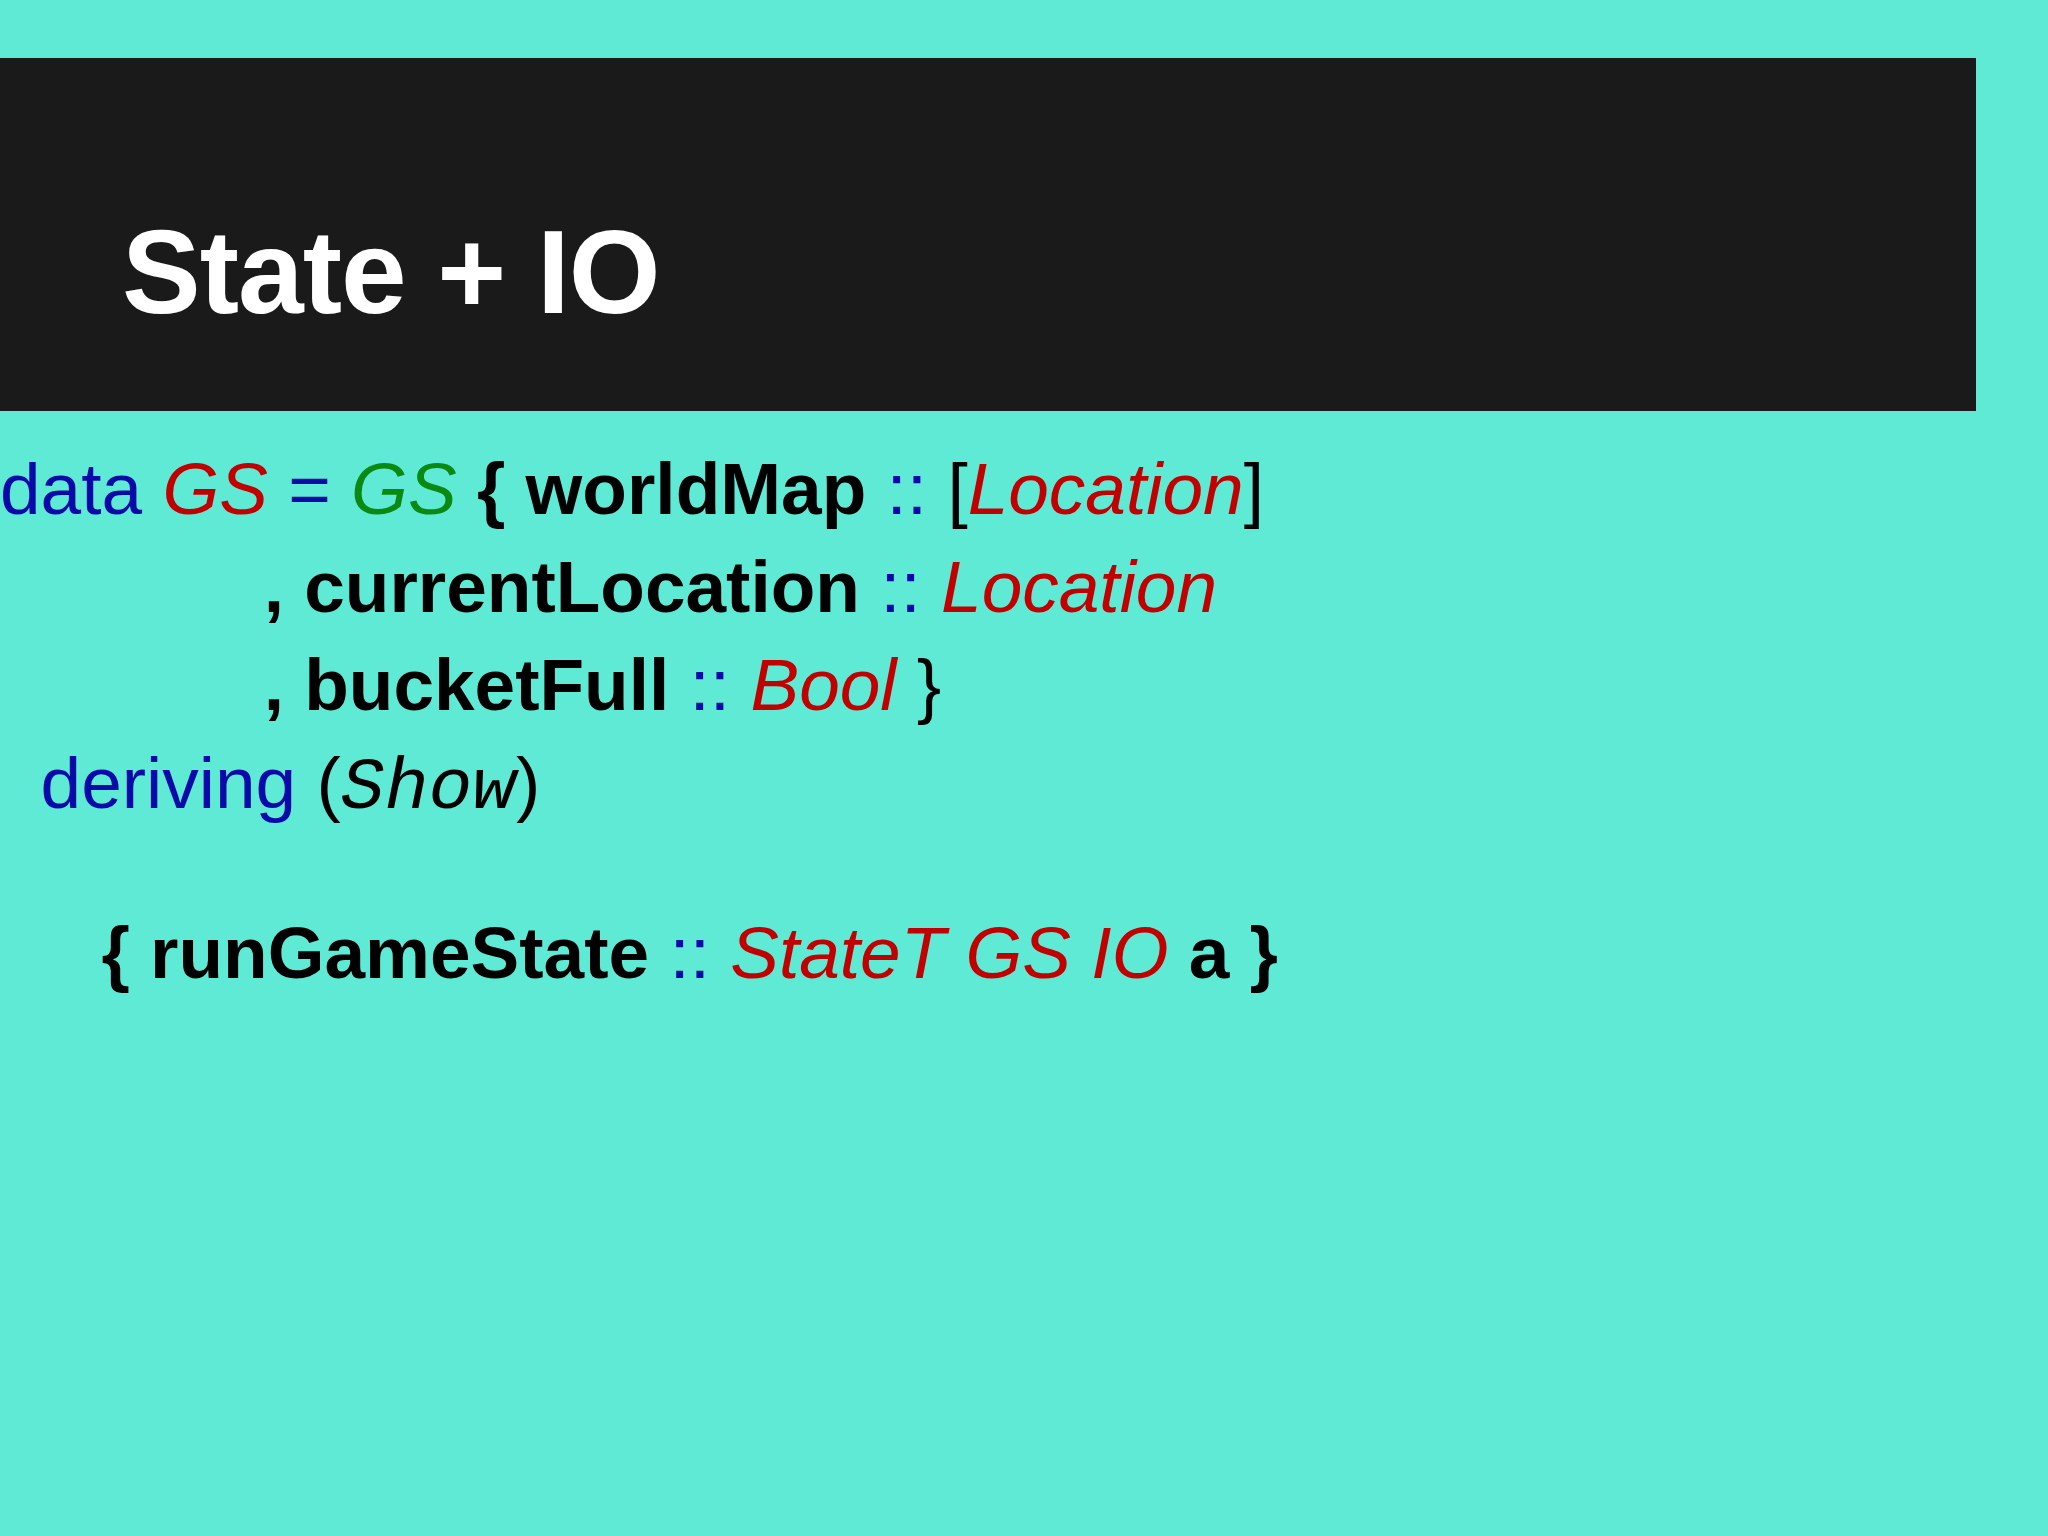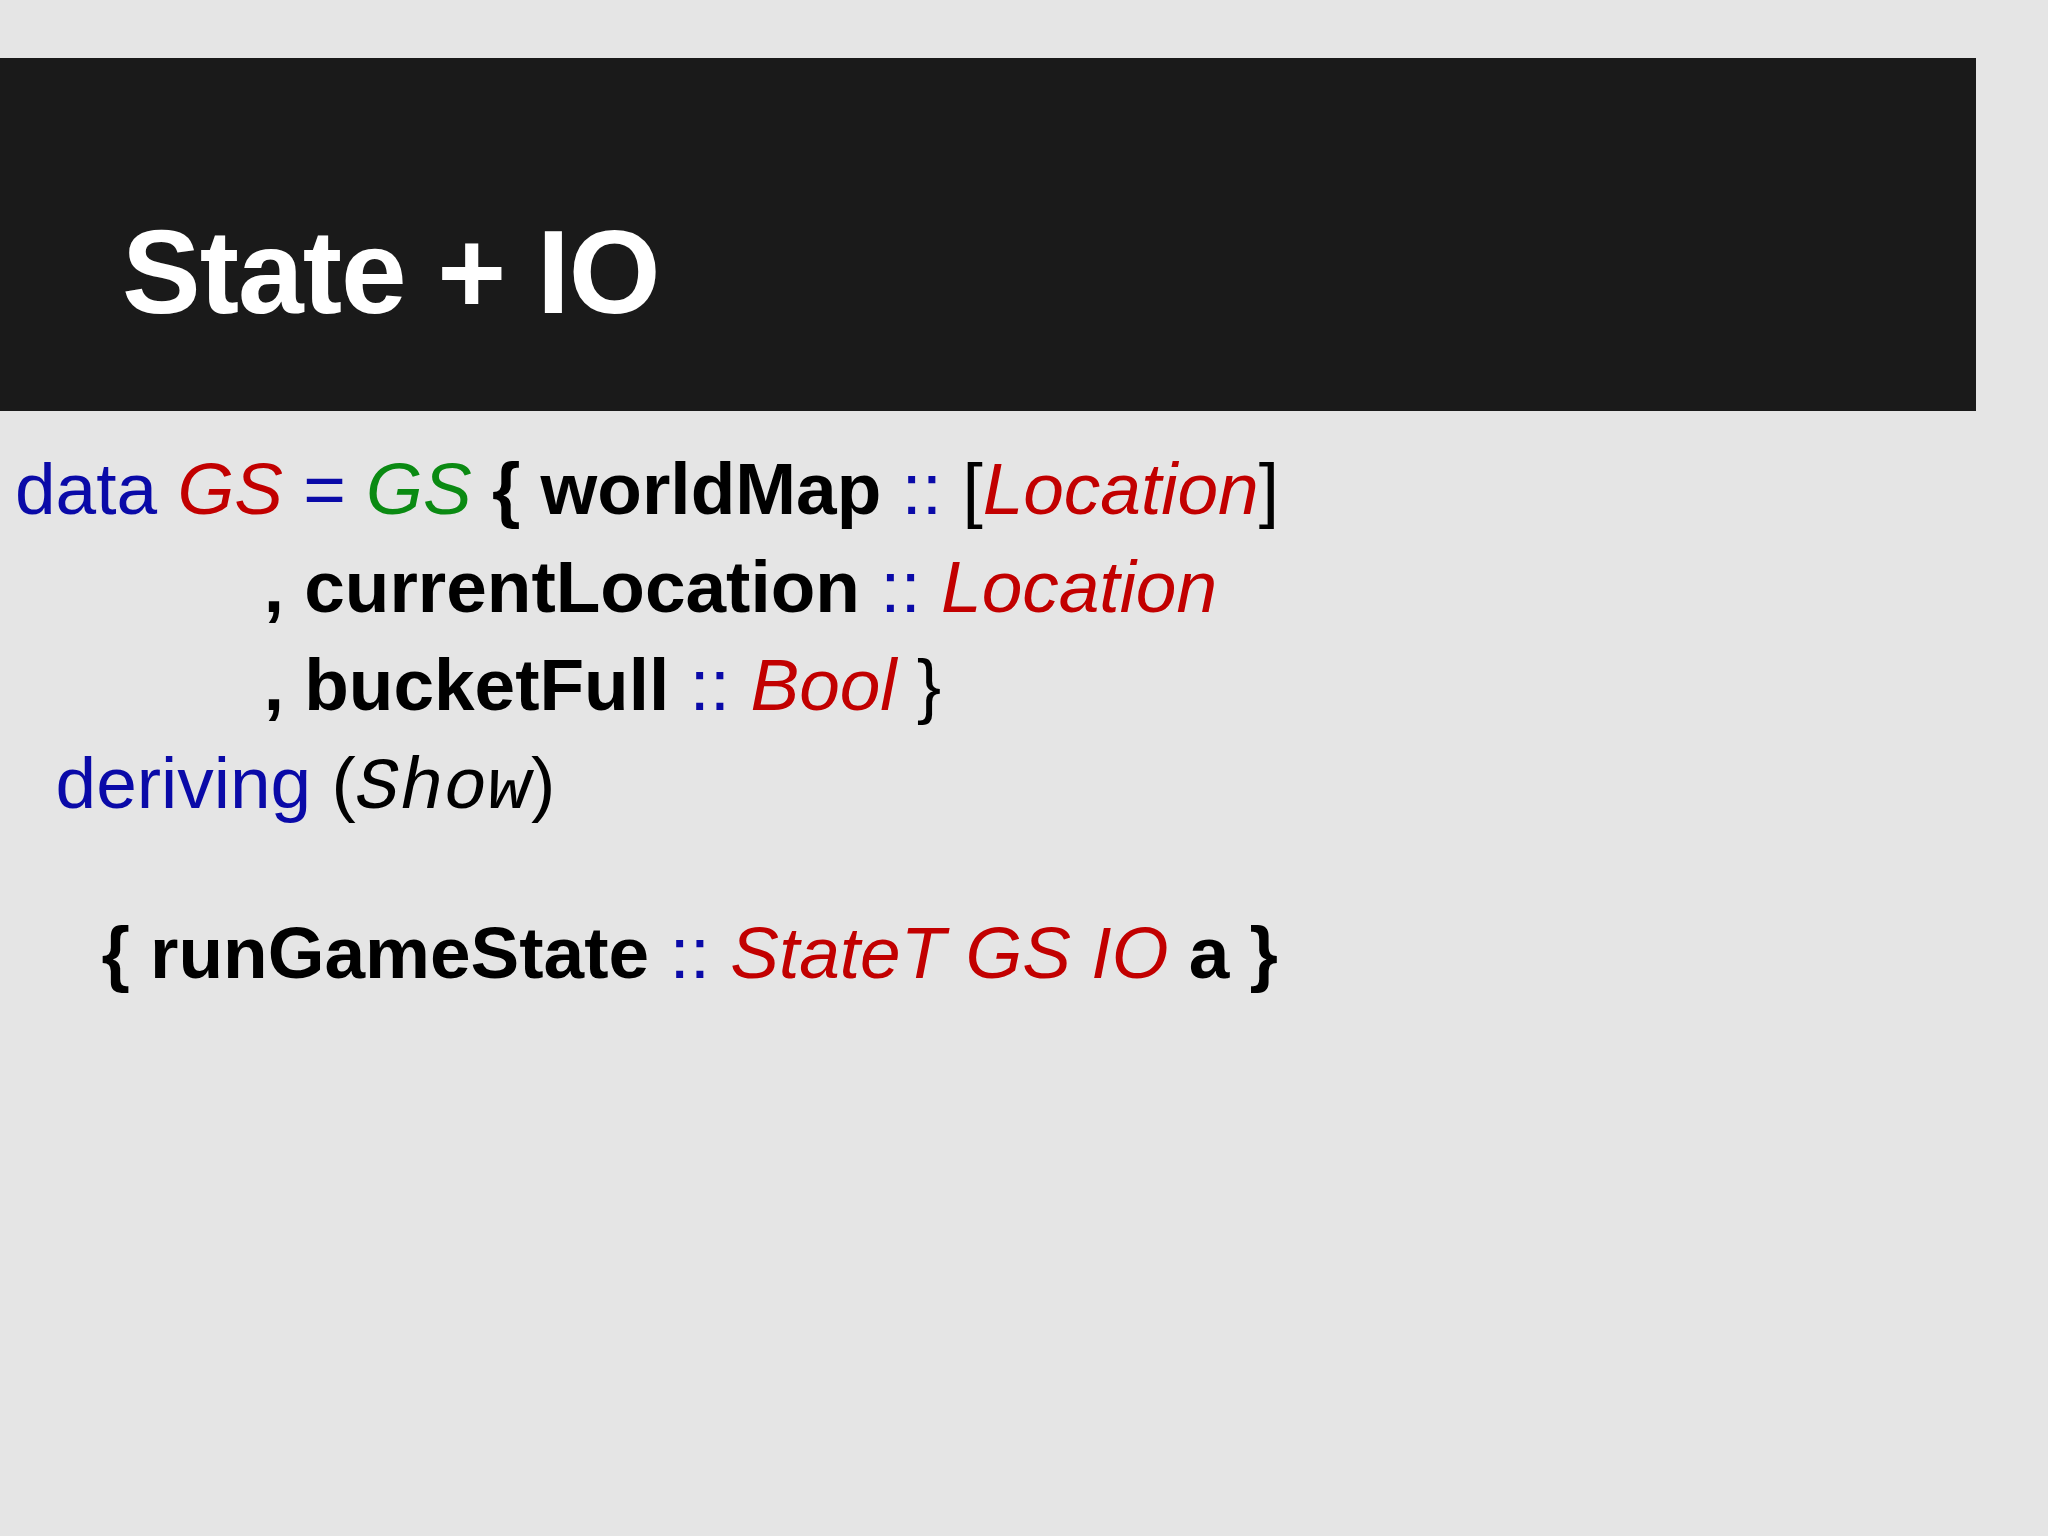--- a/index.html
+++ b/index.html
@@ -4,21 +4,21 @@
 <style>
   html, body {
     margin: 0;
     padding: 0;
     background: #ffffff;
   }
   #slide {
     position: relative;
     width: 2048px;
     height: 1536px;
-    background: #e5e5e5;
+    background: #5eead4;
     overflow: hidden;
     font-family: "Liberation Sans", sans-serif;
   }
 
   
   #title-banner {
     position: absolute;
     left: 0px;
     top: 58px;
     width: 1976px;
@@ -49,21 +49,21 @@
     line-height: 98px;
     white-space: pre;
     color: #000000;
     height: 98px;
   }
   .code-line.blank {
     height: 72px;
     line-height: 72px;
   }
   .tok { white-space: pre; }
-  .tok.kw   { color: #0a0aa8; padding-left: 15px; }
+  .tok.kw   { color: #0a0aa8; }
   .tok.op   { color: #0a0aa8; }
   .tok.typ  { color: #c20000; font-style: italic; }
   .tok.con  { color: #0a8a12; font-style: italic; }
   .tok.pun  { color: #000000; }
   .tok.idn  { color: #000000; font-weight: bold; }
   .tok.itb  { color: #000000; font-style: italic; font-family: Liberation Mono, monospace; }
 </style>
 </head>
 <body>
 

